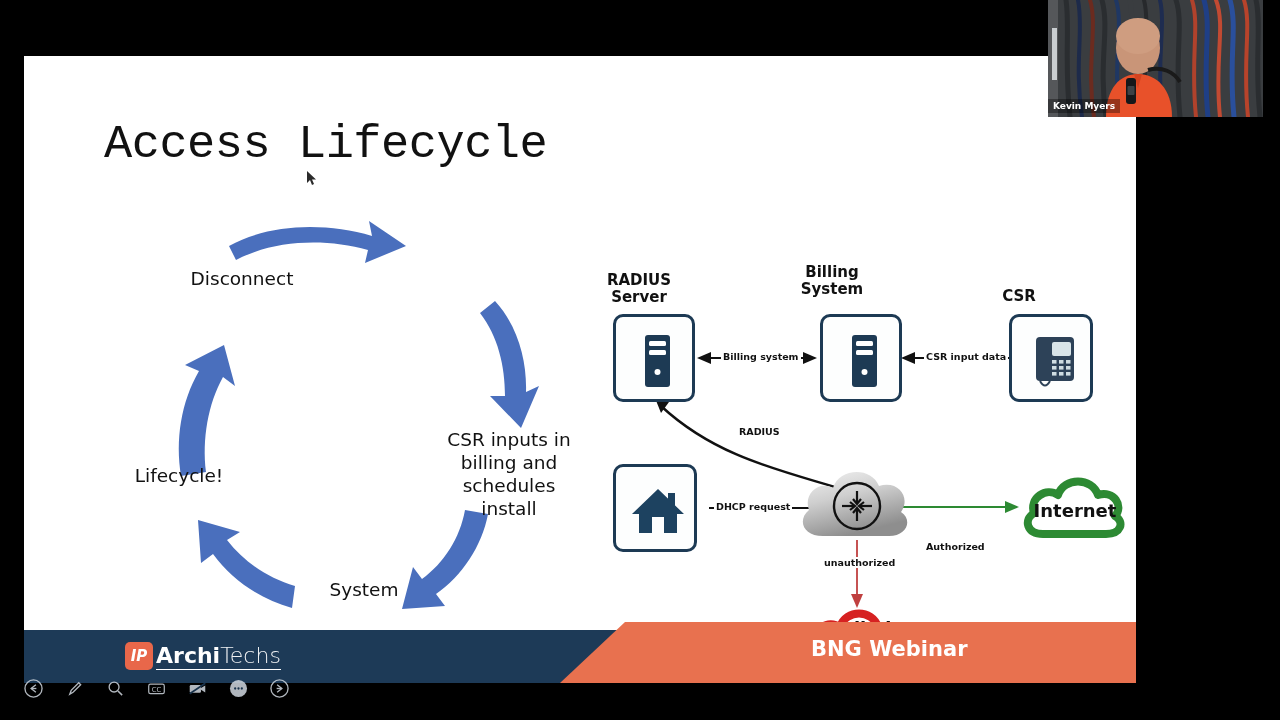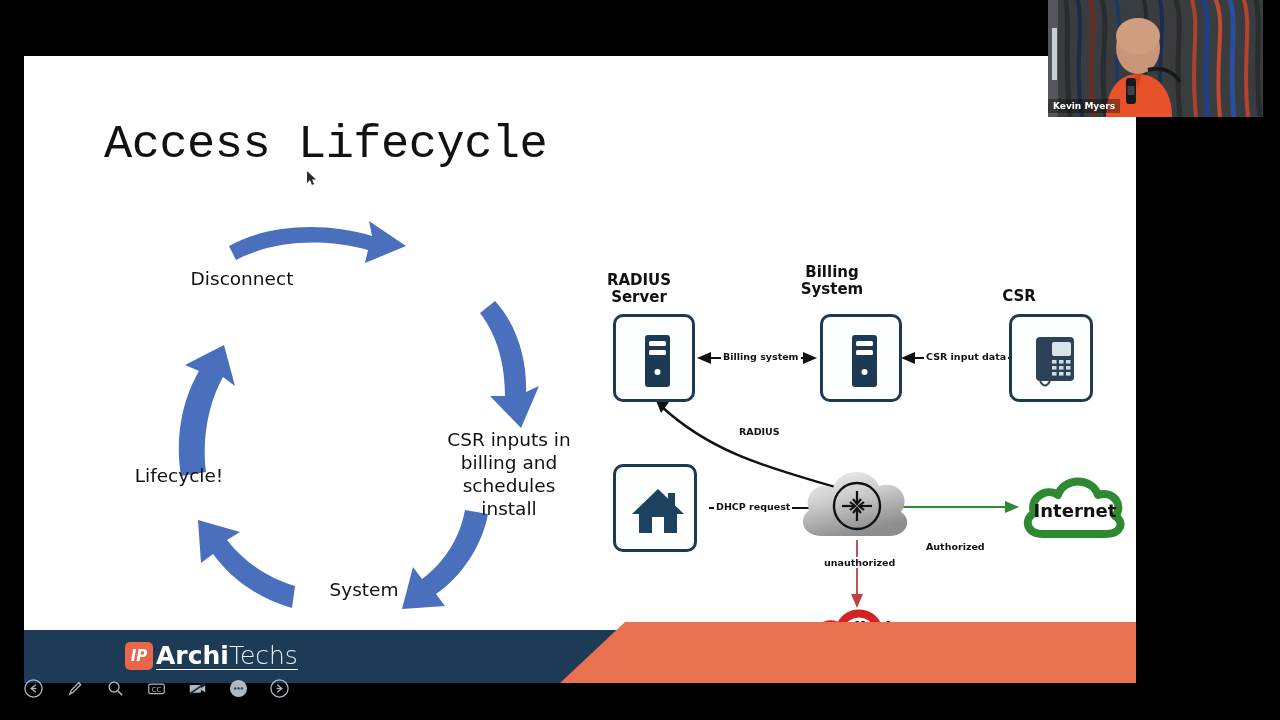--- a/index.html
+++ b/index.html
@@ -62,21 +62,21 @@
   #logo{
     position:absolute;left:101px;bottom:12px;height:30px;display:flex;align-items:center;
   }
   #logo-badge{
     width:28px;height:28px;border-radius:5px;background:#e8674a;
     display:flex;align-items:center;justify-content:center;
     color:#fff;font-weight:bold;font-size:15px;font-style:italic;
     font-family:"DejaVu Sans",sans-serif;margin-right:3px;
   }
   #logo-text{
-    color:#fff;font-size:25px;font-family:"DejaVu Sans",sans-serif;
+    color:#fff;font-size:22px;font-family:"DejaVu Sans",sans-serif;
     border-bottom:1.5px solid #fff;padding-bottom:1px;line-height:25px;
   }
   #logo-text b{font-weight:bold;}
   #logo-text span{font-weight:300;opacity:.93;}
   #banner-text{
     position:absolute;left:787px;bottom:22px;color:#fff;font-size:21px;
     font-weight:bold;font-family:"DejaVu Sans",sans-serif;white-space:nowrap;
   }
 
   
@@ -263,20 +263,21 @@
     <div id="footer-navy"></div>
     <svg id="footer-orange" viewBox="0 0 1112 61" preserveAspectRatio="none">
       <path d="M536,61 L601,0 L1112,0 L1112,61 Z" fill="#e8714f"></path>
     </svg>
 
     <div id="logo">
       <div id="logo-badge">IP</div>
       <div id="logo-text"><b>Archi</b><span>Techs</span></div>
     </div>
 
+    <div id="banner-text">BNG Webinar</div>
   </div>
 
   <div id="controls">
     <svg class="ctl" viewBox="0 0 20 20">
       <circle cx="10" cy="10" r="9" fill="none" stroke="#cfd6de" stroke-width="1.4"></circle>
       <path d="M12.5,6 L7.5,10 L12.5,14" fill="none" stroke="#cfd6de" stroke-width="1.4"></path>
       <path d="M7.5,10 L13,10" stroke="#cfd6de" stroke-width="1.4"></path>
     </svg>
     <svg class="ctl" viewBox="0 0 20 20">
       <path d="M5,16 L6.5,12 L14.5,4 L16.5,6 L8.5,14 Z" fill="none" stroke="#cfd6de" stroke-width="1.4"></path>

